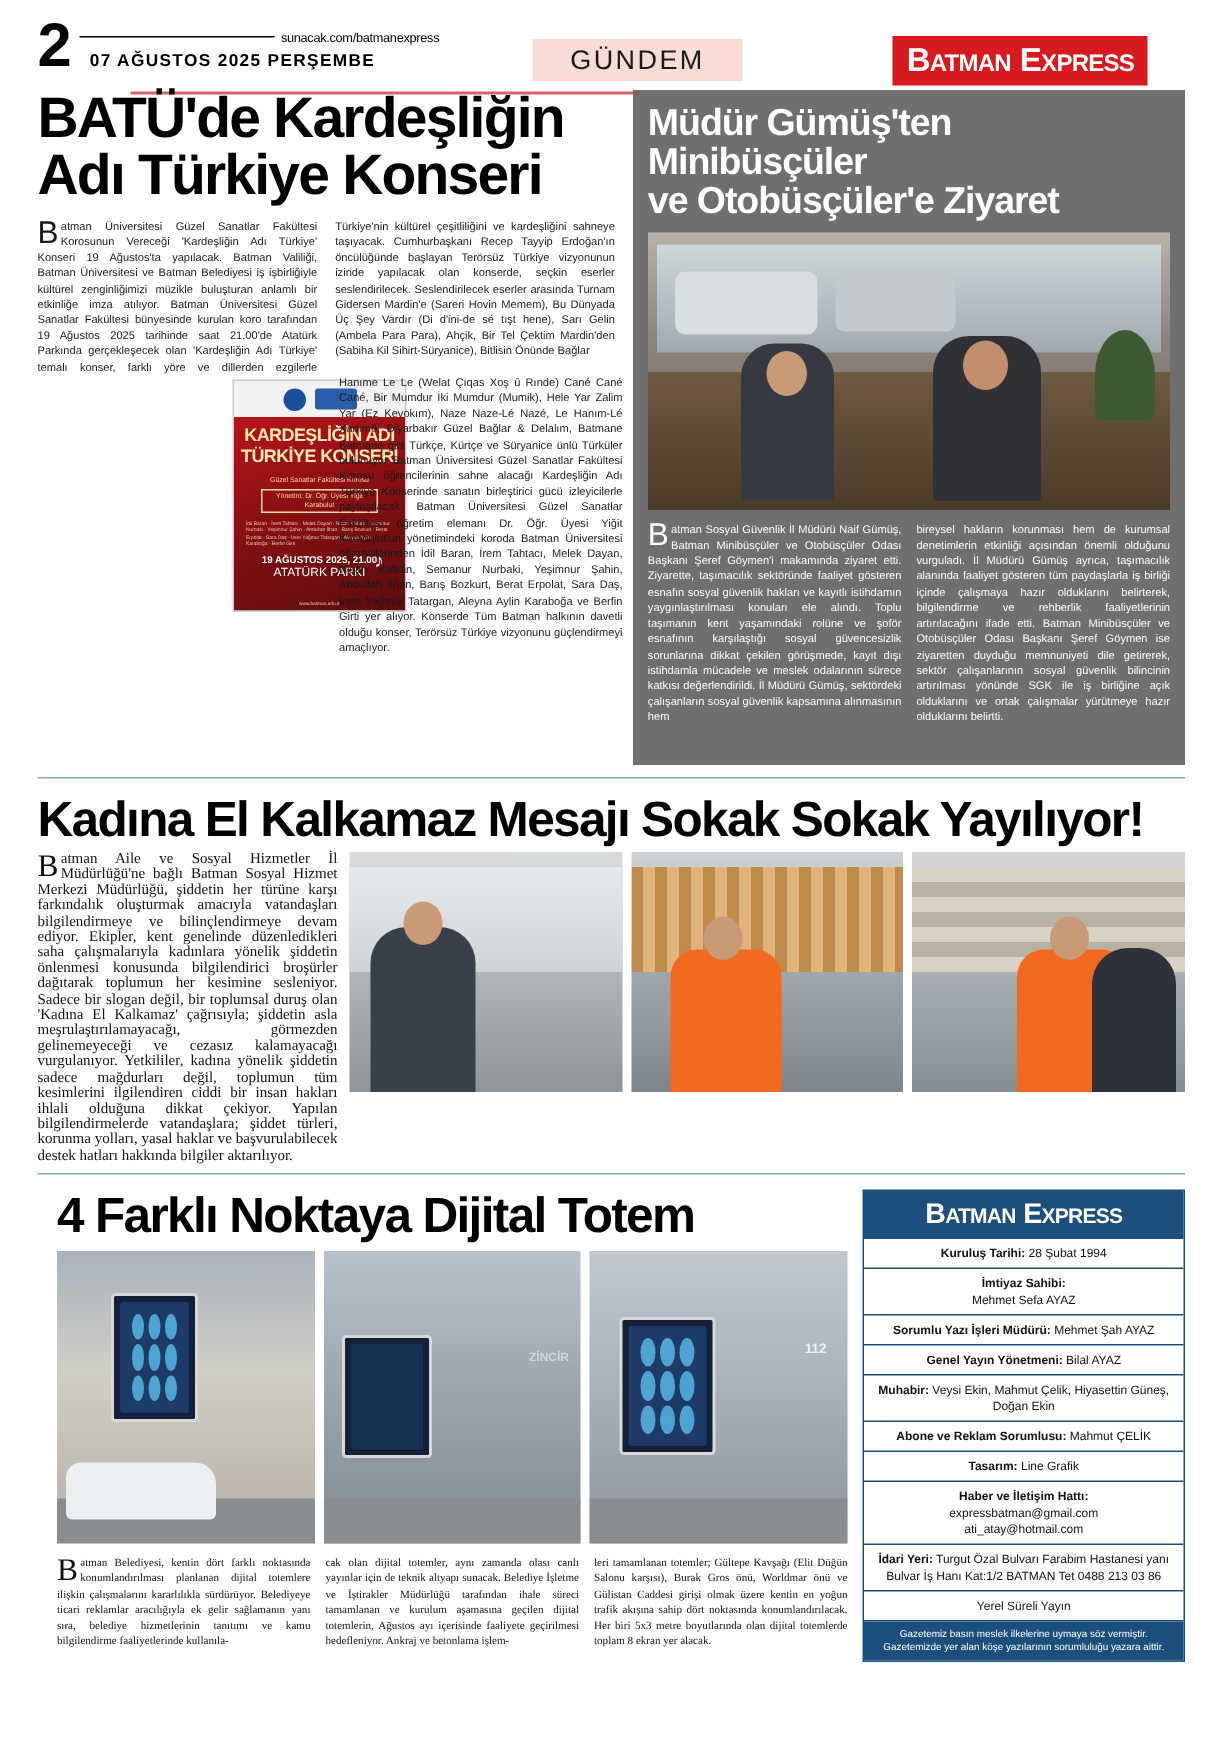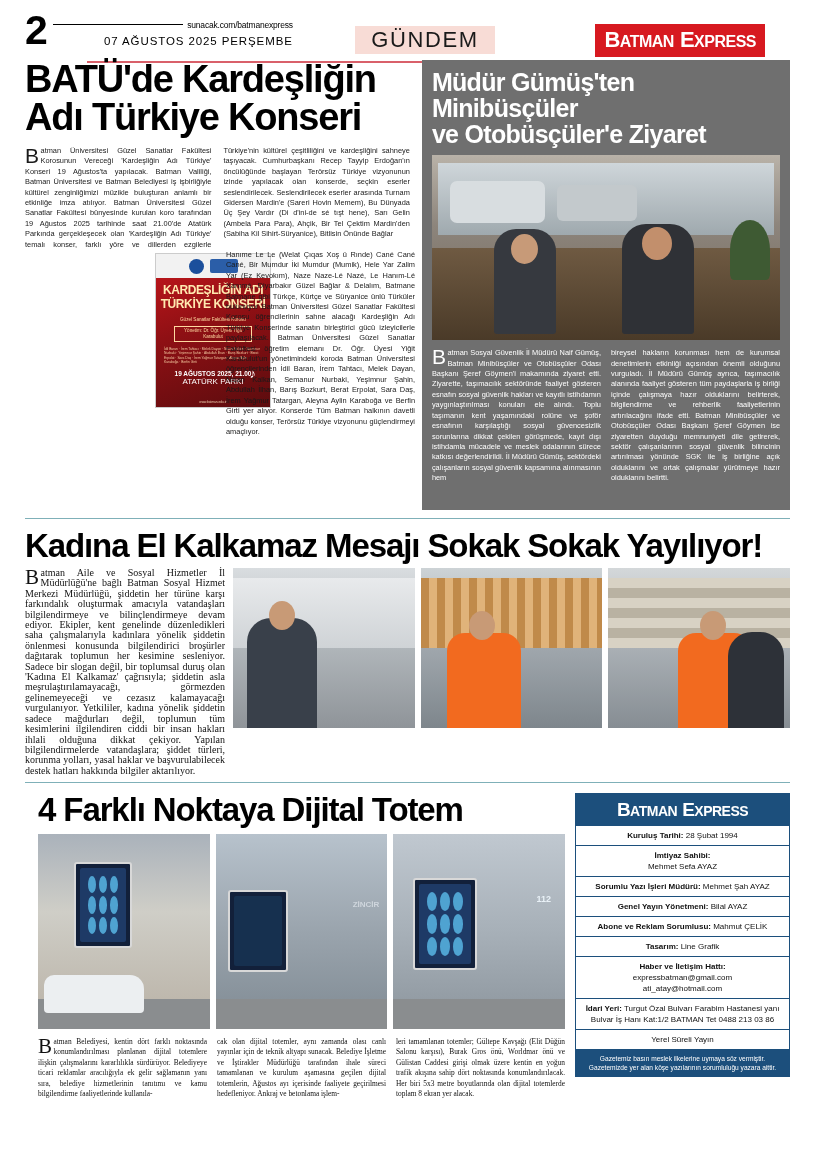--- a/index.html
+++ b/index.html
@@ -35,29 +35,29 @@
     margin-right: 6px;
   }
   .header-mid { flex: 0 0 auto; width: 240px; position: relative; padding-bottom: 1px;}
   .fb-row {
     display: flex; align-items: center; gap: 4px;
     height: 13px;
   }
   .fb-rule { flex: 1; border-top: 1px solid #000; height: 1px; }
   .fb-text { font-size: 8.5px; letter-spacing: -0.2px; color: #000; white-space: nowrap; }
   .date-text {
-    font-size: 11.5px; font-weight: 400; letter-spacing: 0.9px;
-    color: #000; padding-top: 4px; padding-left: 7px; white-space: nowrap; text-align: right;
+    font-size: 11.5px; font-weight: 700; letter-spacing: 0.9px;
+    color: #000; padding-top: 4px; padding-left: 7px; white-space: nowrap;
   }
   .gundem-box {
     position: absolute; left: 330px; top: 26px;
     width: 140px; height: 28px; background: #f8dcd6;
     display: flex; align-items: center; justify-content: center;
   }
-  .gundem-text { font-size: 22px; letter-spacing: 1.6px; color: #1a1a1a; }
+  .gundem-text { font-size: 18px; letter-spacing: 1.6px; color: #1a1a1a; }
   .logo-box {
     position: absolute; right: 25px; top: 24px;
     background: #d71920; padding: 3px 9px 4px 9px;
     display: flex; align-items: baseline;
   }
   .logo-b { color:#fff; font-weight:bold; font-size:22px; letter-spacing:-0.5px;}
   .logo-sm { color:#fff; font-weight:bold; font-size:16px; letter-spacing:-0.5px;}
   .header-rule {
     position: absolute; left: 62px; right: 185px; top: 61px;
     height: 2px; background: #d9606a;
@@ -366,20 +366,23 @@
         <div class="info-row">
           <b>İmtiyaz Sahibi:</b><br><span>Mehmet Sefa AYAZ</span>
         </div>
         <div class="info-row">
           <b>Sorumlu Yazı İşleri Müdürü:</b><span> Mehmet Şah AYAZ</span>
         </div>
         <div class="info-row">
           <b>Genel Yayın Yönetmeni:</b><span> Bilal AYAZ</span>
         </div>
         <div class="info-row">
+          <b>Muhabir:</b><span> Veysi Ekin, Mahmut Çelik, Hiyasettin Güneş, Doğan Ekin</span>
+        </div>
+        <div class="info-row">
           <b>Abone ve Reklam Sorumlusu:</b><span> Mahmut ÇELİK</span>
         </div>
         <div class="info-row">
           <b>Tasarım:</b><span> Line Grafik</span>
         </div>
         <div class="info-row">
           <b>Haber ve İletişim Hattı:</b><br><span style="white-space:pre-line">expressbatman@gmail.com
 ati_atay@hotmail.com</span>
         </div>
         <div class="info-row">

